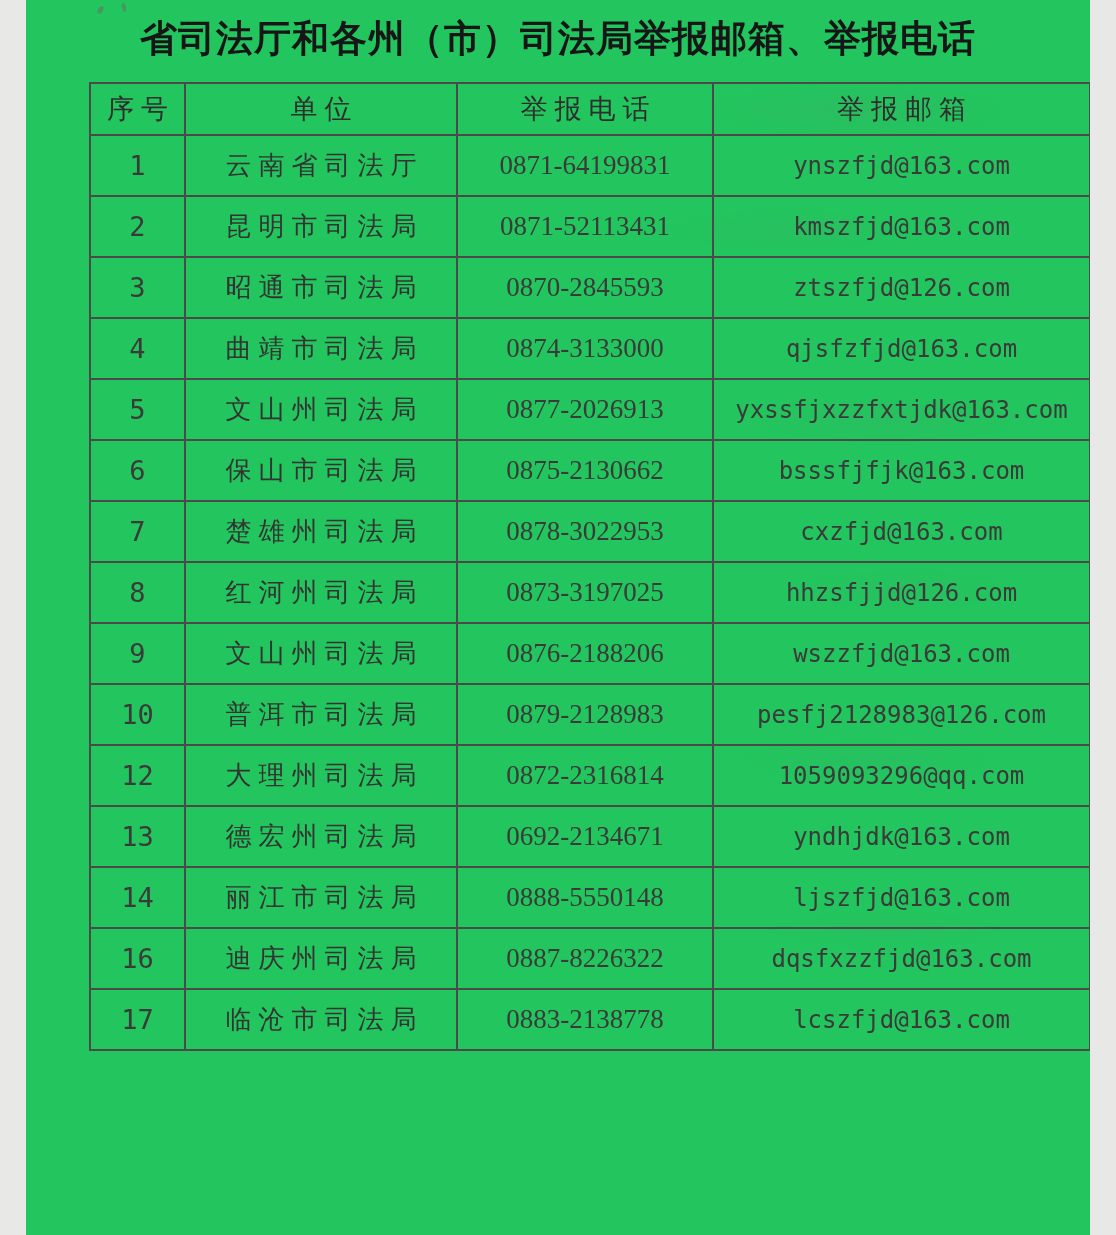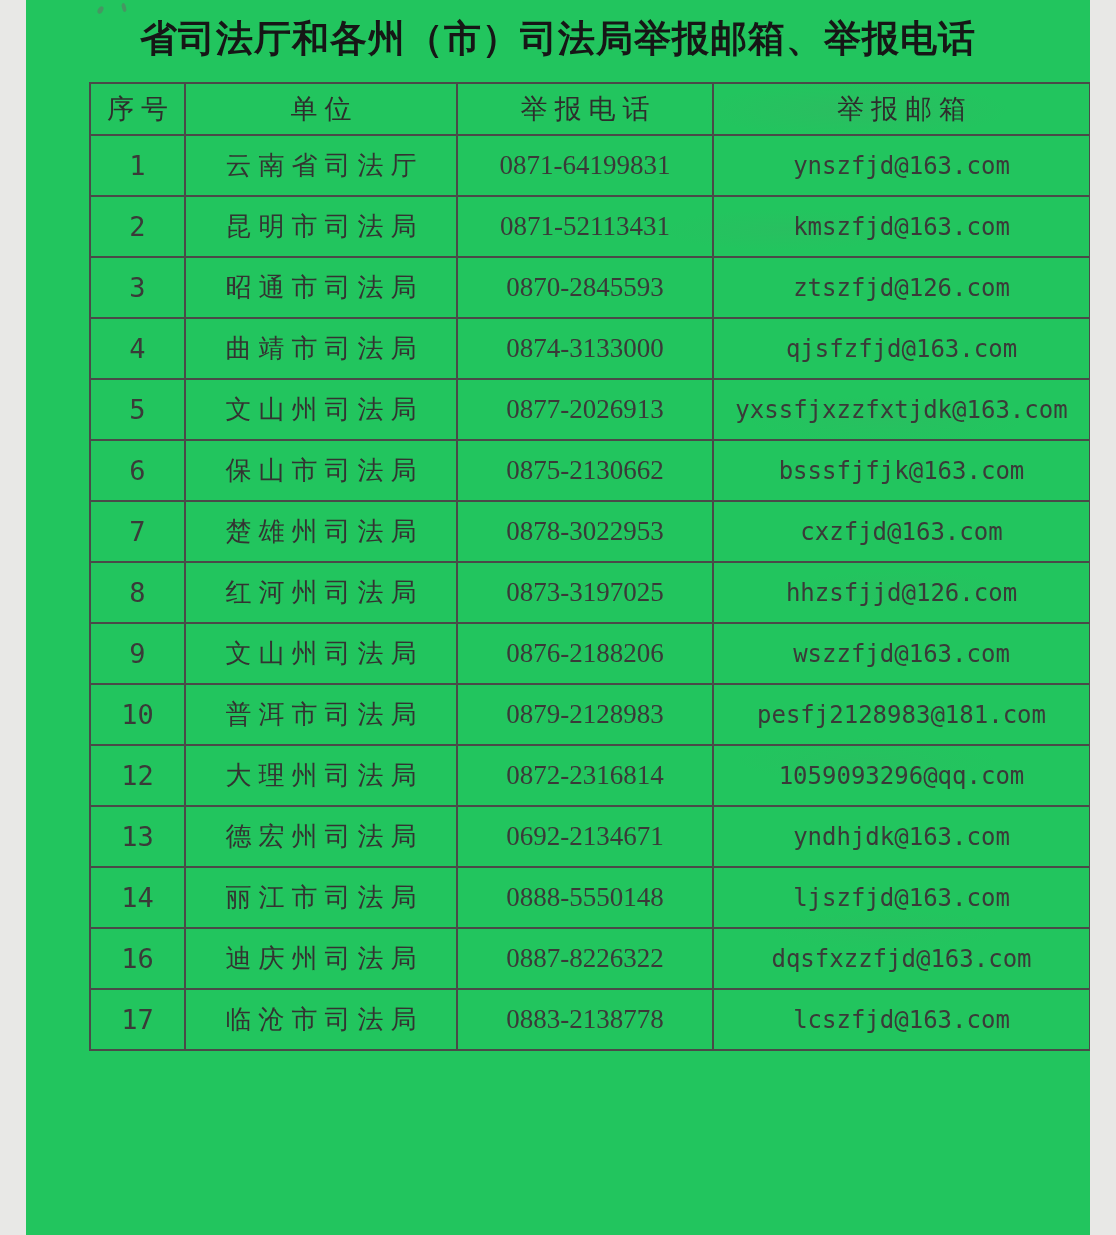--- a/index.html
+++ b/index.html
@@ -185,21 +185,21 @@
         <tr>
           <td class="cell-index">9</td>
           <td class="cell-unit">文山州司法局</td>
           <td class="cell-phone">0876-2188206</td>
           <td class="cell-email">wszzfjd@163.com</td>
         </tr>
         <tr>
           <td class="cell-index">10</td>
           <td class="cell-unit">普洱市司法局</td>
           <td class="cell-phone">0879-2128983</td>
-          <td class="cell-email">pesfj2128983@181.com</td>
+          <td class="cell-email">pesfj2128983@126.com</td>
         </tr>
         <tr>
           <td class="cell-index">12</td>
           <td class="cell-unit">大理州司法局</td>
           <td class="cell-phone">0872-2316814</td>
           <td class="cell-email">1059093296@qq.com</td>
         </tr>
         <tr>
           <td class="cell-index">13</td>
           <td class="cell-unit">德宏州司法局</td>

